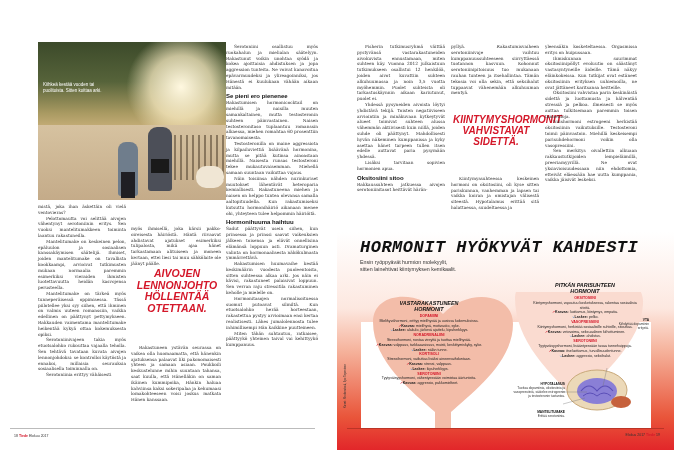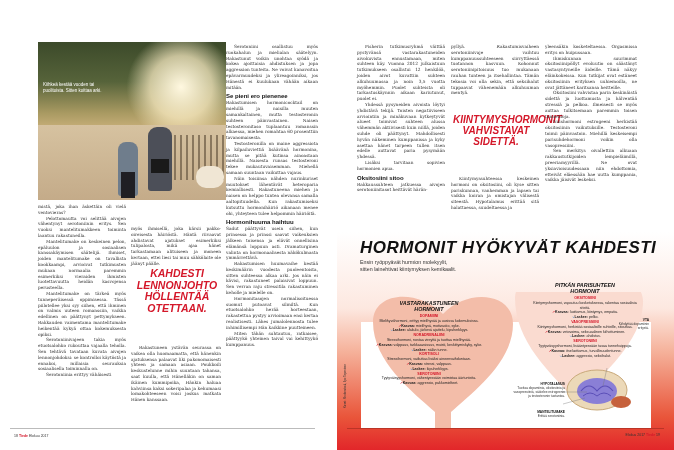--- a/index.html
+++ b/index.html
@@ -25,21 +25,21 @@
   .col p.noi{text-indent:0;}
   .col h4{margin:3px 0 0 0;font-family:"Liberation Sans",sans-serif;font-weight:bold;font-size:6px;line-height:7px;color:#111;}
   .pull{position:absolute;font-family:"Liberation Sans",sans-serif;font-style:italic;font-weight:bold;color:#d4182a;text-align:center;}
   .footer{position:absolute;font-family:"Liberation Sans",sans-serif;font-size:3.5px;color:#333;}
   .footer .brand{color:#d4182a;font-weight:bold;}
   .hrline{position:absolute;height:1px;background:#bbb;}
   
   .info{position:absolute;left:337px;top:232px;width:337px;height:218px;
     background:linear-gradient(180deg,#fff 0%,#fde8e0 35%,#f5b19a 55%,#e9553a 85%,#e2262a 100%);}
   .info .panel{position:absolute;left:18px;top:24px;width:300px;height:168px;background:#fff;}
-  .info-title{position:absolute;left:23px;top:6px;font-family:Liberation Sans, sans-serif;font-weight:bold;font-style:italic;font-size:17px;letter-spacing:0.5px;color:#111;white-space:nowrap;}
+  .info-title{position:absolute;left:23px;top:6px;font-family:Liberation Mono, monospace;font-weight:bold;font-style:italic;font-size:17px;letter-spacing:0.5px;color:#111;white-space:nowrap;}
   .info-sub{position:absolute;left:23px;top:27px;font-family:"Liberation Sans",sans-serif;font-size:5.3px;line-height:7px;color:#333;width:200px;}
   .hbox{position:absolute;font-family:"Liberation Sans",sans-serif;text-align:center;color:#222;font-size:3.6px;line-height:4.8px;}
   .hbox .ht{font-weight:bold;font-style:italic;font-size:5.4px;line-height:6px;color:#111;margin-bottom:2px;}
   .hbox .hn{color:#d4182a;font-weight:bold;}
   .hbox b{font-weight:bold;}
   .hbox .up{color:#d4182a;}
   .hbox .down{color:#6aa0d6;}
   .brain{position:absolute;left:226px;top:126px;width:74px;height:56px;}
   .blabel{position:absolute;font-family:"Liberation Sans",sans-serif;font-size:3.2px;line-height:4px;color:#333;}
   .blabel b{font-weight:bold;color:#111;}
@@ -69,21 +69,21 @@
     <p>Pelottomautta voi selittää aivojen vähentynyt serotoniinin eritys. Sen vuoksi mantelitumakkeen toiminta laantuu rakastuneilla.</p>
     <p>Mantelitumake on keskeinen pelon, epäluulon ja sosiaalisen kanssakäymisen säätelijä. Ihmiset, joiden mantelitumake on tavallista kookkaampi, arvioivat tutkimusten mukaan normaalia paremmin esimerkiksi vieraiden ihmisten luotettavuutta heidän kasvojensa perusteella.</p>
     <p>Mantelitumake on tärkeä myös tunneperäisessä oppimisessa. Tässä piilotellee yksi syy siihen, että ihminen on valmis uuteen romanssiin, vaikka edellinen on päättynyt pettymykseen. Rakkauden vaimentama mantelitumake heikentää kykyä ottaa kokemuksesta opiksi.</p>
     <p>Serotoniinivajeen takia myös etuotsalohko rukouttaa vajaalla teholla. Sen tehtävä tavataan kuvata aivojen lennonjohdoksi: se kontrolloi käytöstä ja ennakoi, millaisia seurauksia sosiaalisella toiminnalla on.</p>
     <p>Serotoniinia erittyy vähäisesti</p>
   </div>
 
   <div class="col" style="left:131px;top:226px;width:90px;">
     <p class="noi">myös ihmisellä, joka kärsii pakko-oireisesta häiriöstä. Häntä riivaavat ahdistavat ajatukset esimerkiksi tulipalosta, mikä ajaa hänet tarkastamaan alituiseen ja moneen kertaan, ettei liesi tai muu sähkölaite ole jäänyt päälle.</p>
   </div>
-  <div class="pull" style="left:134px;top:268px;width:86px;font-size:10.5px;line-height:11.5px;">KAHDESTI LENNONJOHTO HÖLLENTÄÄ OTETTAAN.</div>
+  <div class="pull" style="left:134px;top:268px;width:86px;font-size:10.5px;line-height:11.5px;">AIVOJEN LENNONJOHTO HÖLLENTÄÄ OTETTAAN.</div>
   <div class="col" style="left:131px;top:345px;width:90px;">
     <p>Rakastuneen ystävän seurassa on vaikea olla huomaamatta, että hänenkin ajatuksensa palaavat liki pakonomaisesti yhteen ja samaan asiaan. Poukkoili keskustelunne mihin suuntaan tahansa, saat kuulla, että Hänelläkin on saman ikäinen kummipoika, Hänkin haluaa kahviinsa kaksi sokeripalaa ja kehumaasi lomakohteeseen voisi joskus matkata Hänen kanssaan.</p>
   </div>
 
   <div class="col" style="left:226px;top:44px;width:92px;">
     <p>Serotoniini osallistuu myös ruokahalun ja mielialan säätelyyn. Rakastunut voikin unohtaa syödä ja kokea ajoittaisia ahdistuksen ja jopa aggression tunteita. Ne voivat kanavoitua epävarmuudeksi ja ylireagoinniksi, jos Hänestä ei kuulukaan vähään aikaan mitään.</p>
     <h4>Se pieni ero pienenee</h4>
     <p class="noi">Rakastumisen hormonicocktail on miehillä ja naisilla muuten samankaltainen, mutta testosteronin suhteen päinvastainen. Naisen testosteronitaso tuplaantuu romanssin alkaessa, miehen romahtaa 60 prosenttiin tavanomaisesta.</p>
     <p>Testosteronilla on maine aggressiota ja kilpailuviettiä lisäävänä hormonina, mutta se pitää kutinsa ainoastaan miehillä. Naisesta runsas testosteroni tekee mukautuvaisemman. Miehellä samaan suuntaan vaikuttaa vajaus.</p>
     <p>Näin toisiinsa nähden nurinkuriset muutokset lähentävät heteroparia kemiallisesti. Rakastuneena miehen ja naisen on helppo tuntea olevansa samalla aaltopituudella. Kun rakastumiseksi kutsuttu hormonihäiriö aikanaan menee ohi, yhteyteen tulee helpommin häiriöitä.</p>

